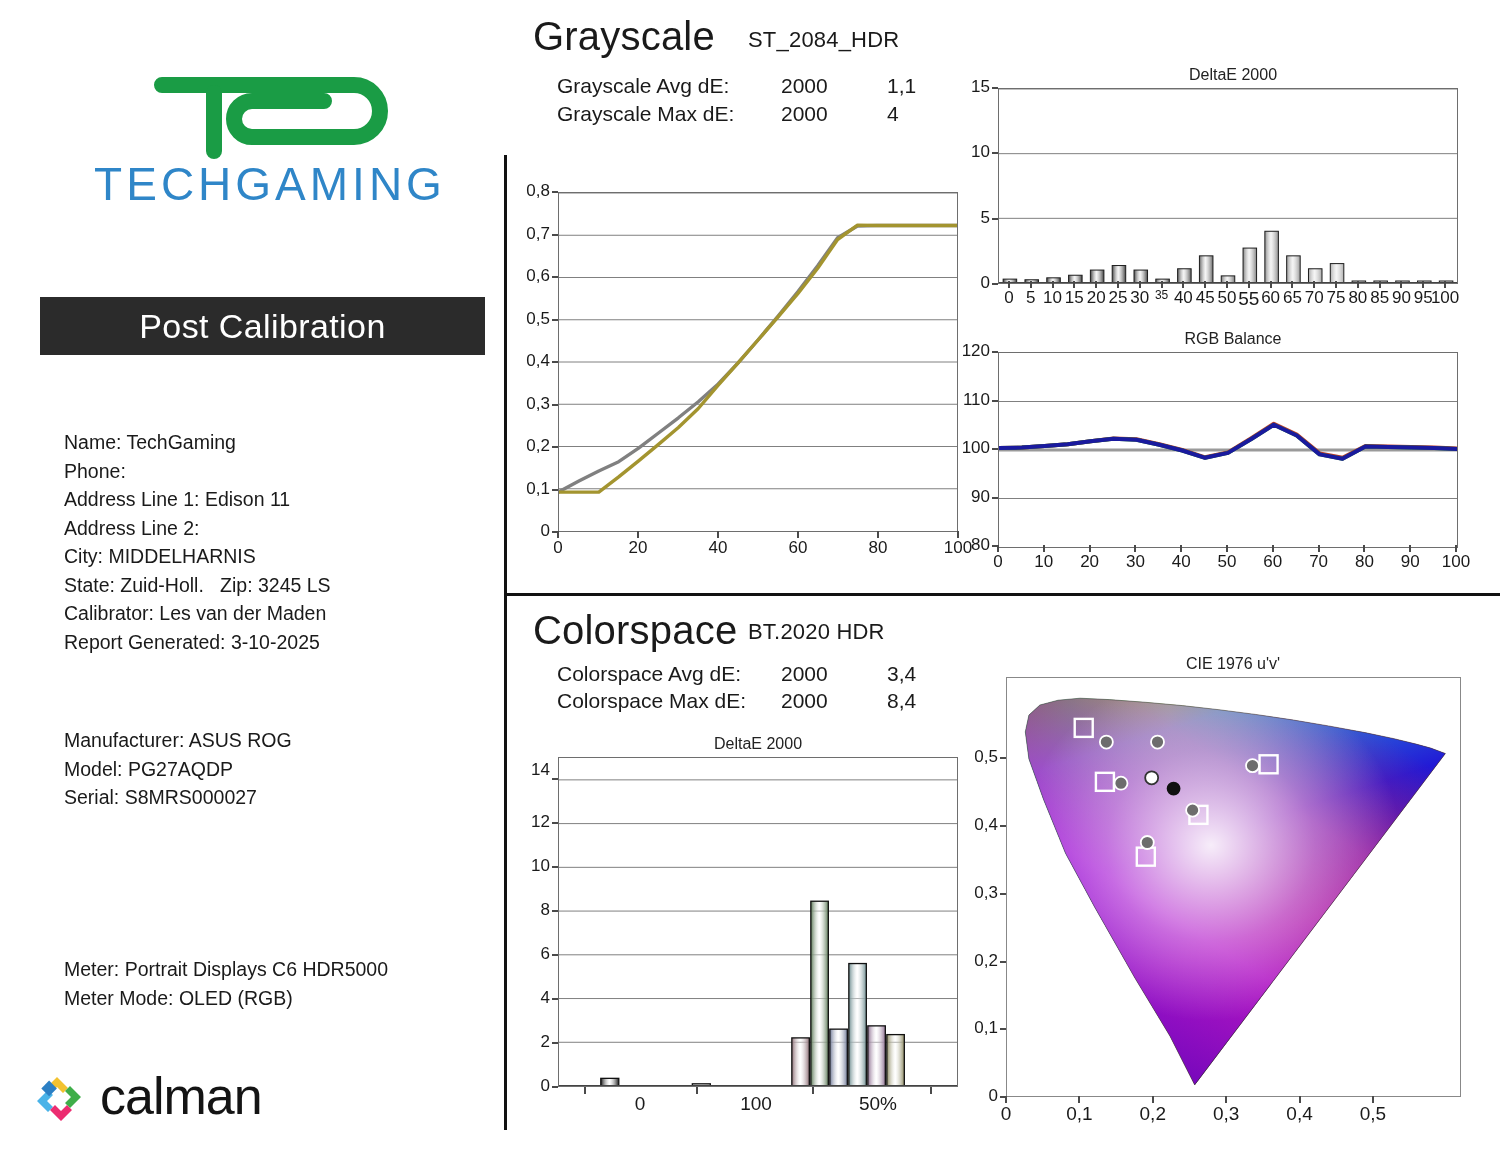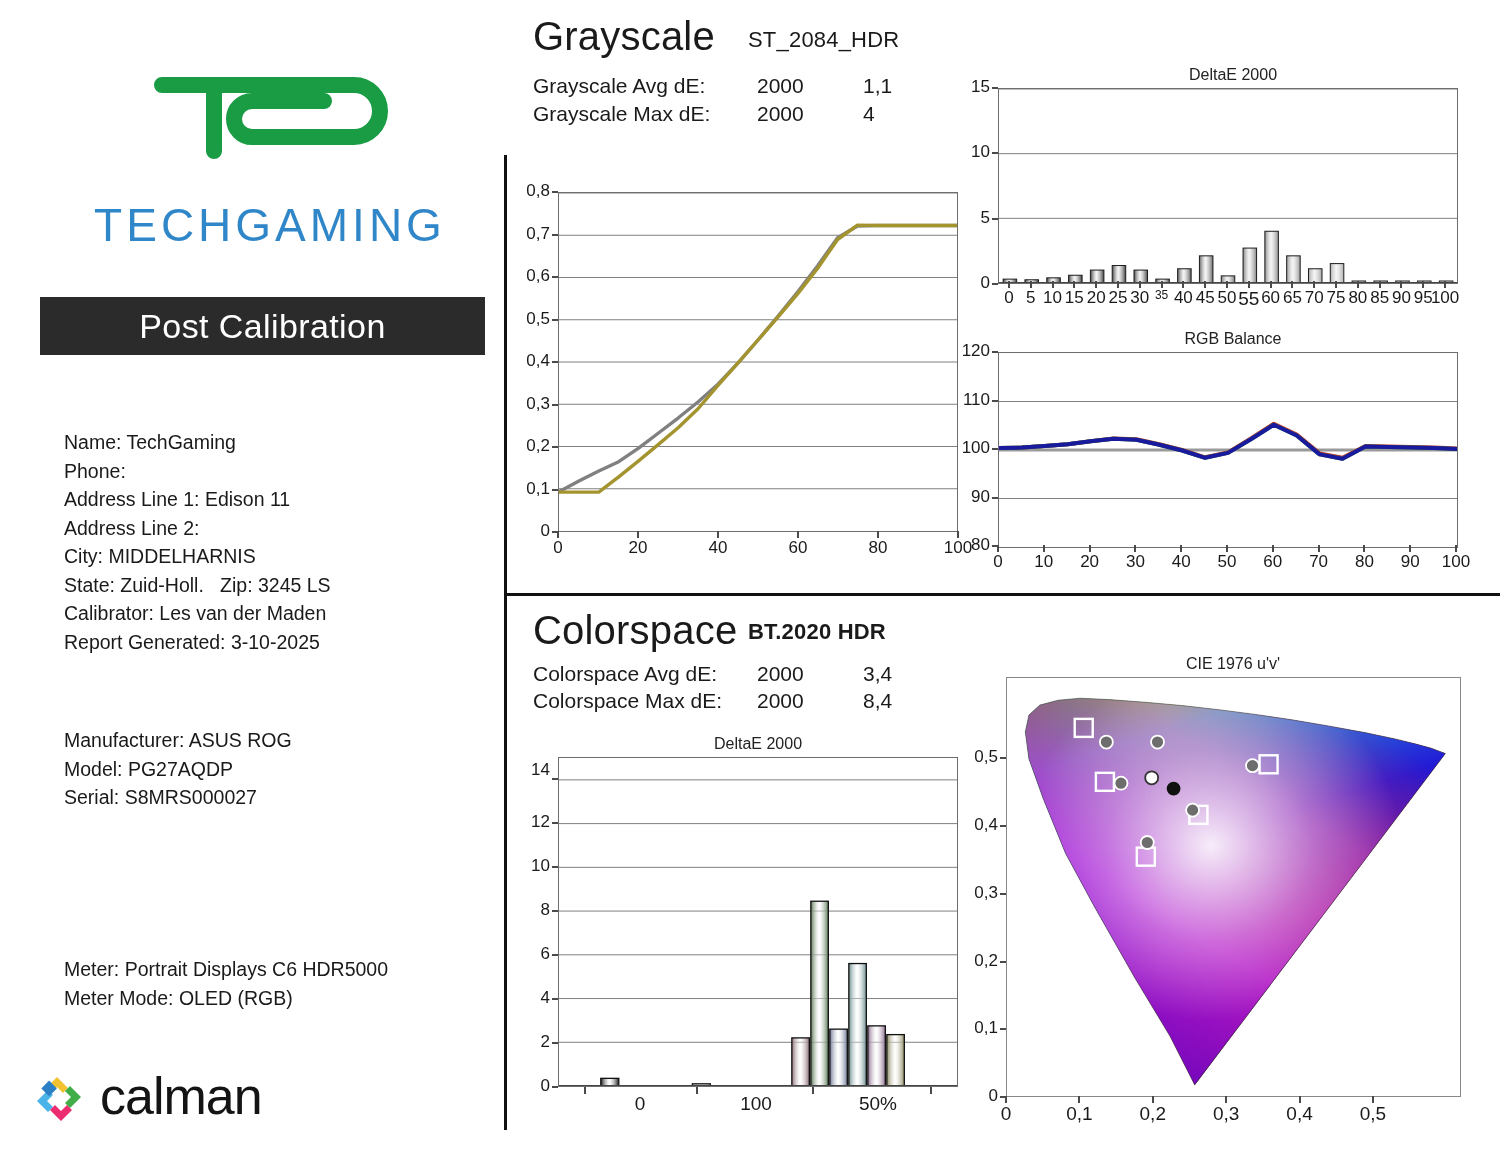--- a/index.html
+++ b/index.html
@@ -4,21 +4,21 @@
 <style>
   html,body{margin:0;padding:0;background:#fff;}
   body{width:1500px;height:1159px;position:relative;font-family:"Liberation Sans",sans-serif;color:#1a1a1a;overflow:hidden;}
   .abs{position:absolute;}
 
   
   #logo-block{left:60px;top:75px;width:420px;height:135px;}
   #logo-mark{position:absolute;left:88px;top:0;width:240px;height:85px;}
   #logo-word{position:absolute;left:0;top:82px;width:420px;text-align:center;
     font-size:46px;letter-spacing:4px;font-weight:400;color:#2f86c8;
-    font-family:"Liberation Sans",sans-serif;margin-top:41px;}
+    font-family:"Liberation Sans",sans-serif;}
 
   #title-bar{left:40px;top:297px;width:445px;height:58px;background:#2b2b2b;}
   #title-bar span{display:block;line-height:58px;text-align:center;color:#fff;
      font-size:34px;font-weight:400;letter-spacing:.4px;}
 
   .info{font-size:19.5px;line-height:28.5px;white-space:pre;}
   #info-1{left:64px;top:428px;}
   #info-2{left:64px;top:726px;}
   #info-3{left:64px;top:955px;}
 
@@ -26,21 +26,21 @@
   #calman-word{position:absolute;left:72px;top:-2px;font-size:52px;letter-spacing:-1px;color:#141414;
     font-family:"Liberation Sans",sans-serif;}
 
   
   #v-div{left:504px;top:155px;width:3px;height:975px;background:#111;}
   #h-div{left:504px;top:593px;width:996px;height:3px;background:#111;}
 
   
   .sec-title{font-size:40px;font-weight:400;letter-spacing:.2px;}
   .sec-sub{font-size:22px;letter-spacing:.2px;}
-  .stat-row{font-size:21px;white-space:pre;}
+  .stat-row{font-size:21px;white-space:pre;margin-left:24px;}
   .stat-lbl{position:absolute;}
   .stat-a{position:absolute;left:224px;}
   .stat-b{position:absolute;left:330px;}
 
   
   .chart{position:absolute;}
   .chart-title{position:absolute;width:100%;text-align:center;font-size:16px;color:#222;top:0;}
   .plot{position:absolute;border:1px solid #808080;background:#fff;box-sizing:border-box;}
   .ytick{position:absolute;font-size:17px;text-align:right;color:#1a1a1a;white-space:nowrap;}
   .xtick{position:absolute;font-size:17px;text-align:center;color:#1a1a1a;white-space:nowrap;}
@@ -440,21 +440,21 @@
       <div class="xtick" style="left: 382.2px; width: 60px; top: 222px;">90</div>
       <div class="tickmark" style="left: 411.2px; top: 215px; width: 2px; height: 7px;"></div>
       <div class="xtick" style="left: 428px; width: 60px; top: 222px;">100</div>
       <div class="tickmark" style="left: 457px; top: 215px; width: 2px; height: 7px;"></div>
     </div>
 </div>
 
 <div class="abs" style="left:533px;top:608px;">
   <span class="sec-title">Colorspace</span>
 </div>
-<div class="abs sec-sub" style="left:748px;top:619px;font-weight:bold;">BT.2020 HDR</div>
+<div class="abs sec-sub" style="left:748px;top:619px;">BT.2020 HDR</div>
 
 <div class="abs" style="left:533px;top:662px;width:420px;height:26px;">
   <span class="stat-lbl stat-row">Colorspace Avg dE:</span>
   <span class="stat-a   stat-row">2000</span>
   <span class="stat-b   stat-row">3,4</span>
 </div>
 <div class="abs" style="left:533px;top:689px;width:420px;height:26px;">
   <span class="stat-lbl stat-row">Colorspace Max dE:</span>
   <span class="stat-a   stat-row">2000</span>
   <span class="stat-b   stat-row">8,4</span>

